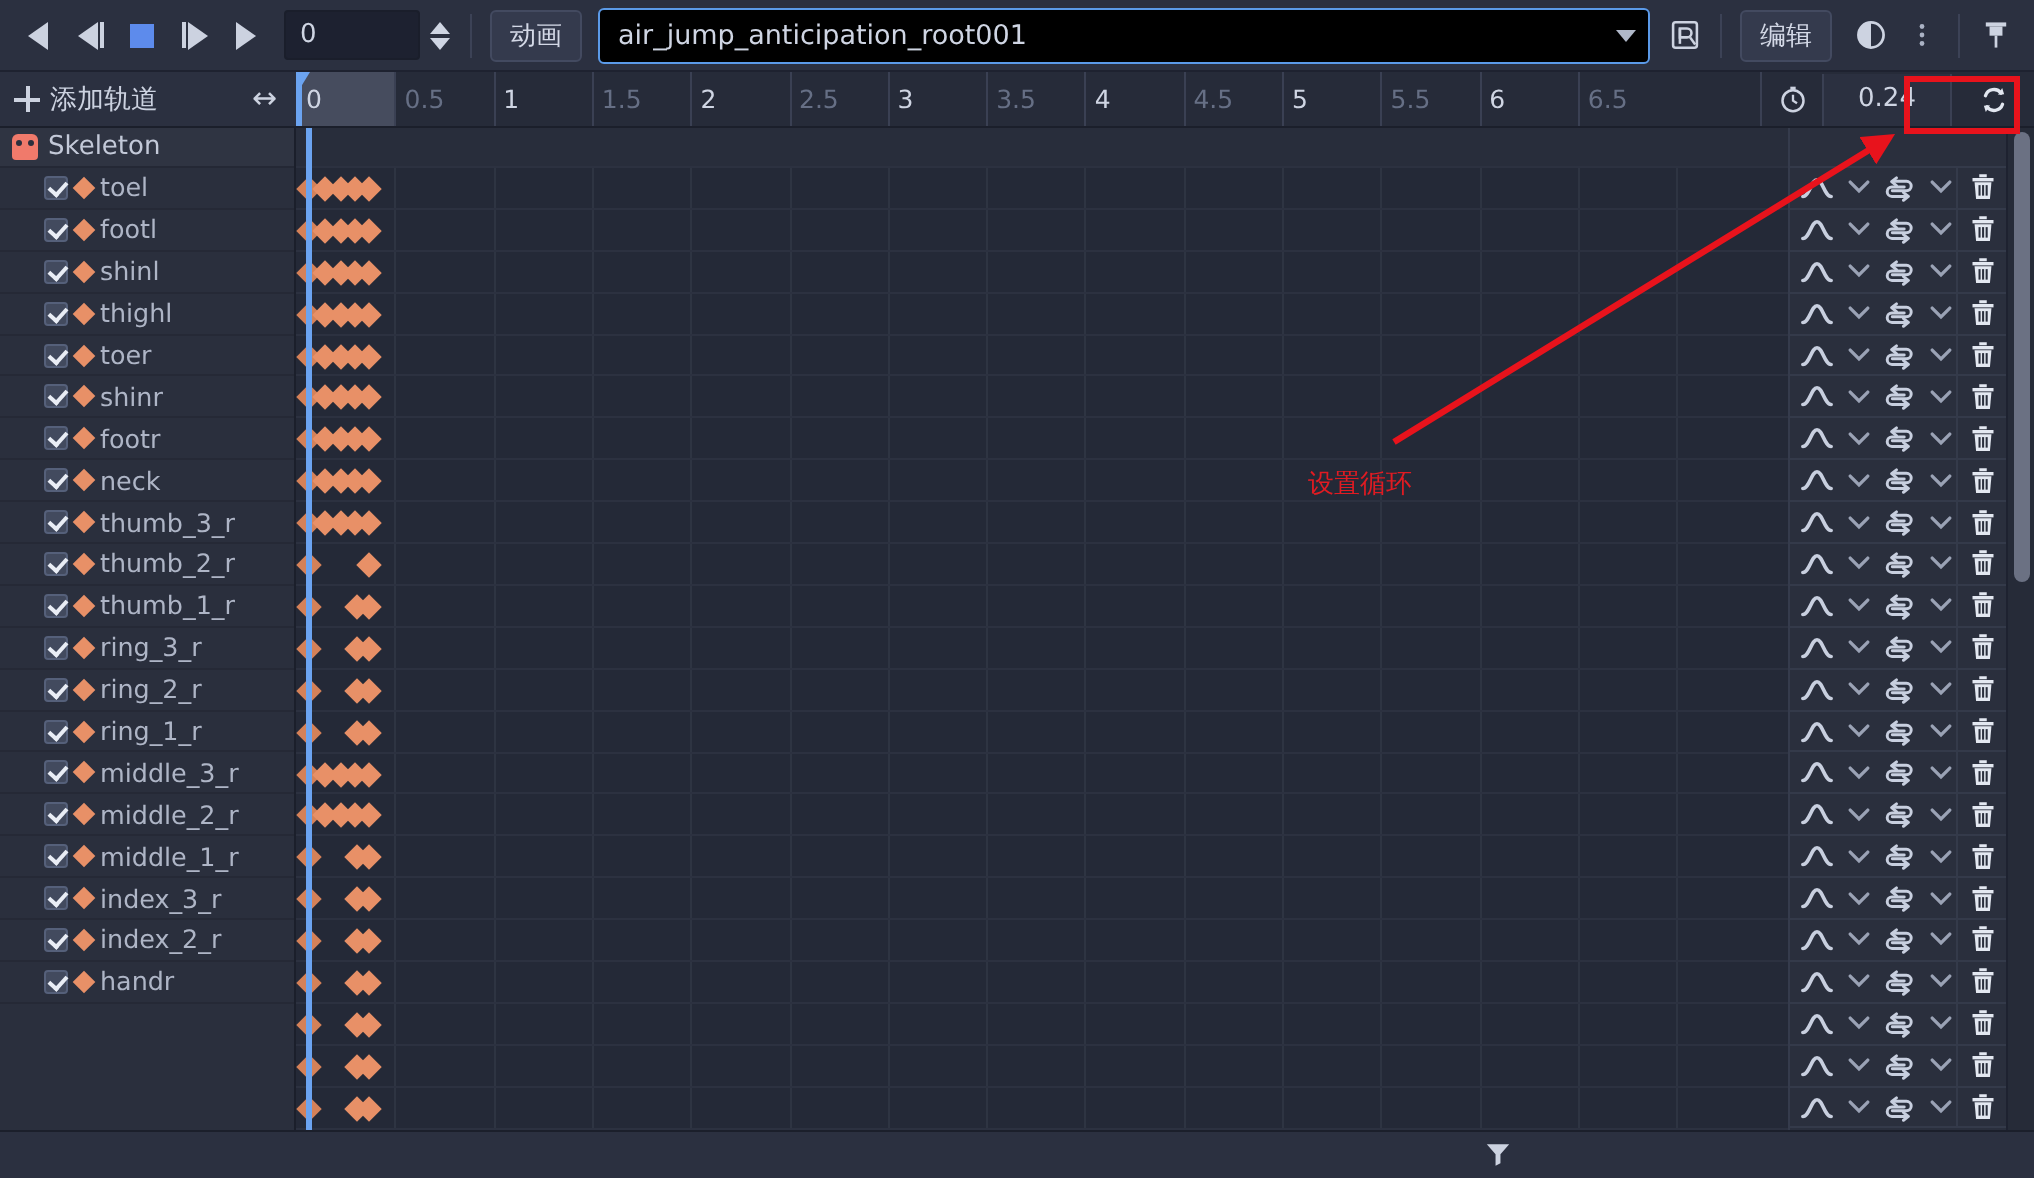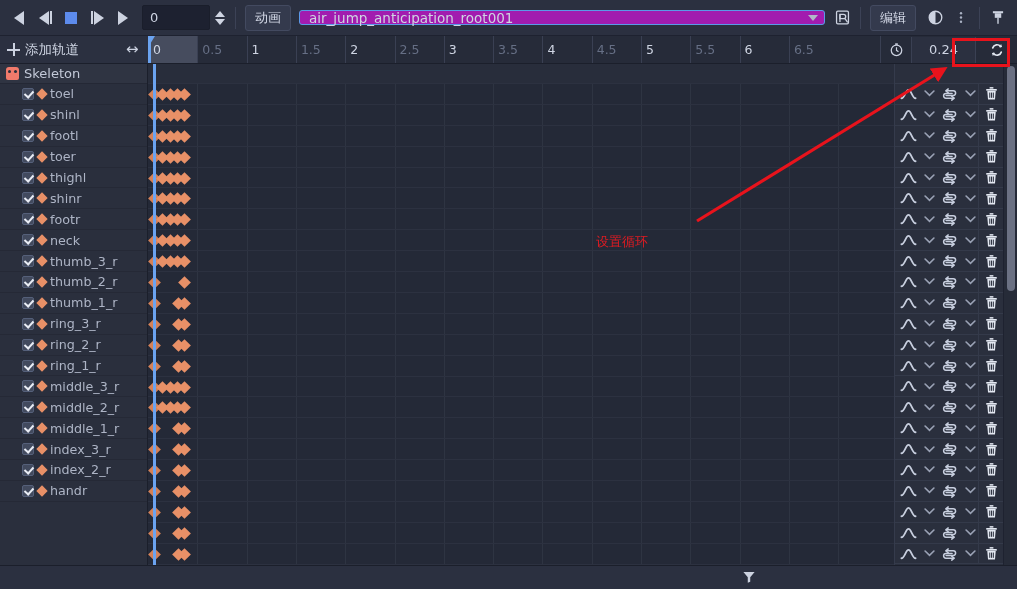--- a/index.html
+++ b/index.html
@@ -90,23 +90,23 @@
     color: #d3d8e6; font-size: 13px;
     background: #343a4d;
     border: 1px solid #434a60;
     border-radius: 3px;
     cursor: pointer;
     margin-left: 4px;
     white-space: nowrap;
   }
   .animcombo {
     flex: 1 1 auto;
-    height: 15px;
+    height: 28px;
     margin-left: 8px; margin-right: 4px;
-    background: #a21caf;
+    background: #000000;
     border: 1px solid #5b9ae8;
     border-radius: 3px;
     display: flex; align-items: center;
     padding: 0 6px 0 9px;
     color: #cfd5e3; font-size: 13.5px;
     cursor: pointer;
     min-width: 0;
   }
   .animcombo .txt {
     flex: 1; overflow: hidden; text-overflow: ellipsis; white-space: nowrap;
@@ -571,36 +571,36 @@
       </div>
       <div id="trownames">
           <div class="trow">
             <span class="cbx"></span>
             <span class="kdiamond"></span>
             <span>toel</span>
           </div>
           <div class="trow">
             <span class="cbx"></span>
             <span class="kdiamond"></span>
+            <span>footl</span>
+          </div>
+          <div class="trow">
+            <span class="cbx"></span>
+            <span class="kdiamond"></span>
             <span>shinl</span>
           </div>
           <div class="trow">
             <span class="cbx"></span>
             <span class="kdiamond"></span>
-            <span>footl</span>
+            <span>thighl</span>
           </div>
           <div class="trow">
             <span class="cbx"></span>
             <span class="kdiamond"></span>
             <span>toer</span>
-          </div>
-          <div class="trow">
-            <span class="cbx"></span>
-            <span class="kdiamond"></span>
-            <span>thighl</span>
           </div>
           <div class="trow">
             <span class="cbx"></span>
             <span class="kdiamond"></span>
             <span>shinr</span>
           </div>
           <div class="trow">
             <span class="cbx"></span>
             <span class="kdiamond"></span>
             <span>footr</span>
@@ -1666,15 +1666,15 @@
     <defs>
       <marker id="arrowhead" markerWidth="5" markerHeight="5" refX="2.6" refY="2.5" orient="auto">
         <path d="M0,0 L5,2.5 L0,5 z" fill="#e8131c"></path>
       </marker>
     </defs>
     <line x1="697" y1="221" x2="941" y2="71" stroke="#e8131c" stroke-width="3.2" marker-end="url(#arrowhead)"></line>
   </svg>
 
   <div class="annot-box" style="left:952px; top:38px; width:58px; height:29px;"></div>
 
-  <div class="annot-text" style="left:596px; top:233px;">设置循环</div>
+  <div class="annot-text" style="left:654px; top:233px;">设置循环</div>
 
 </div>
 
 </body></html>

